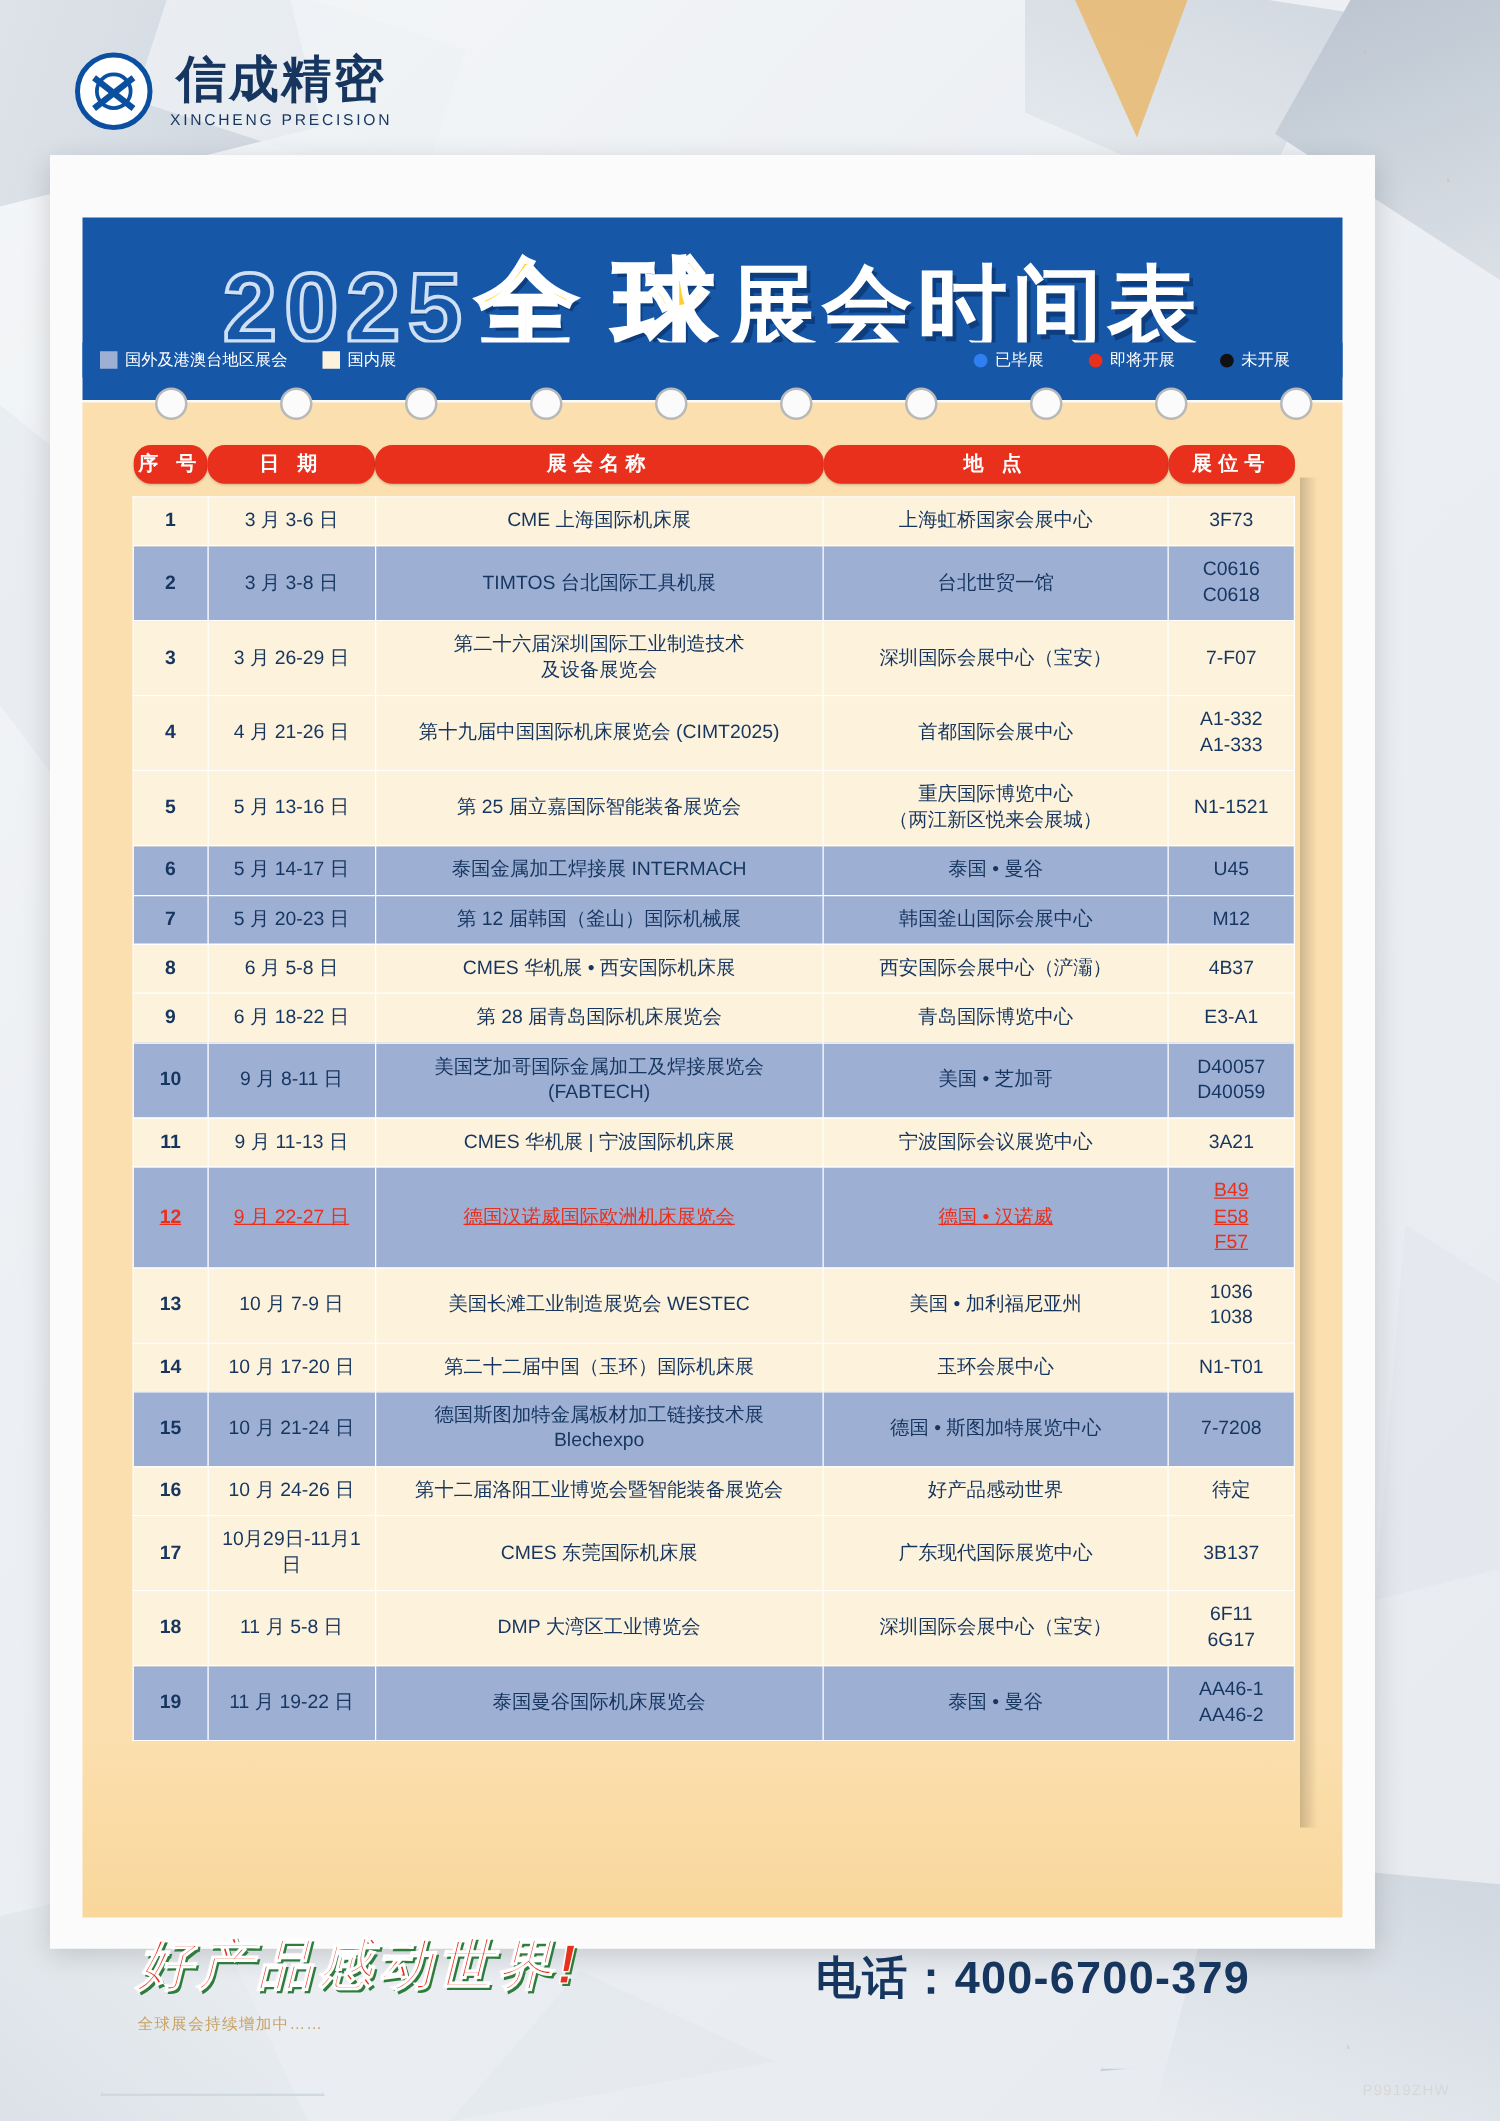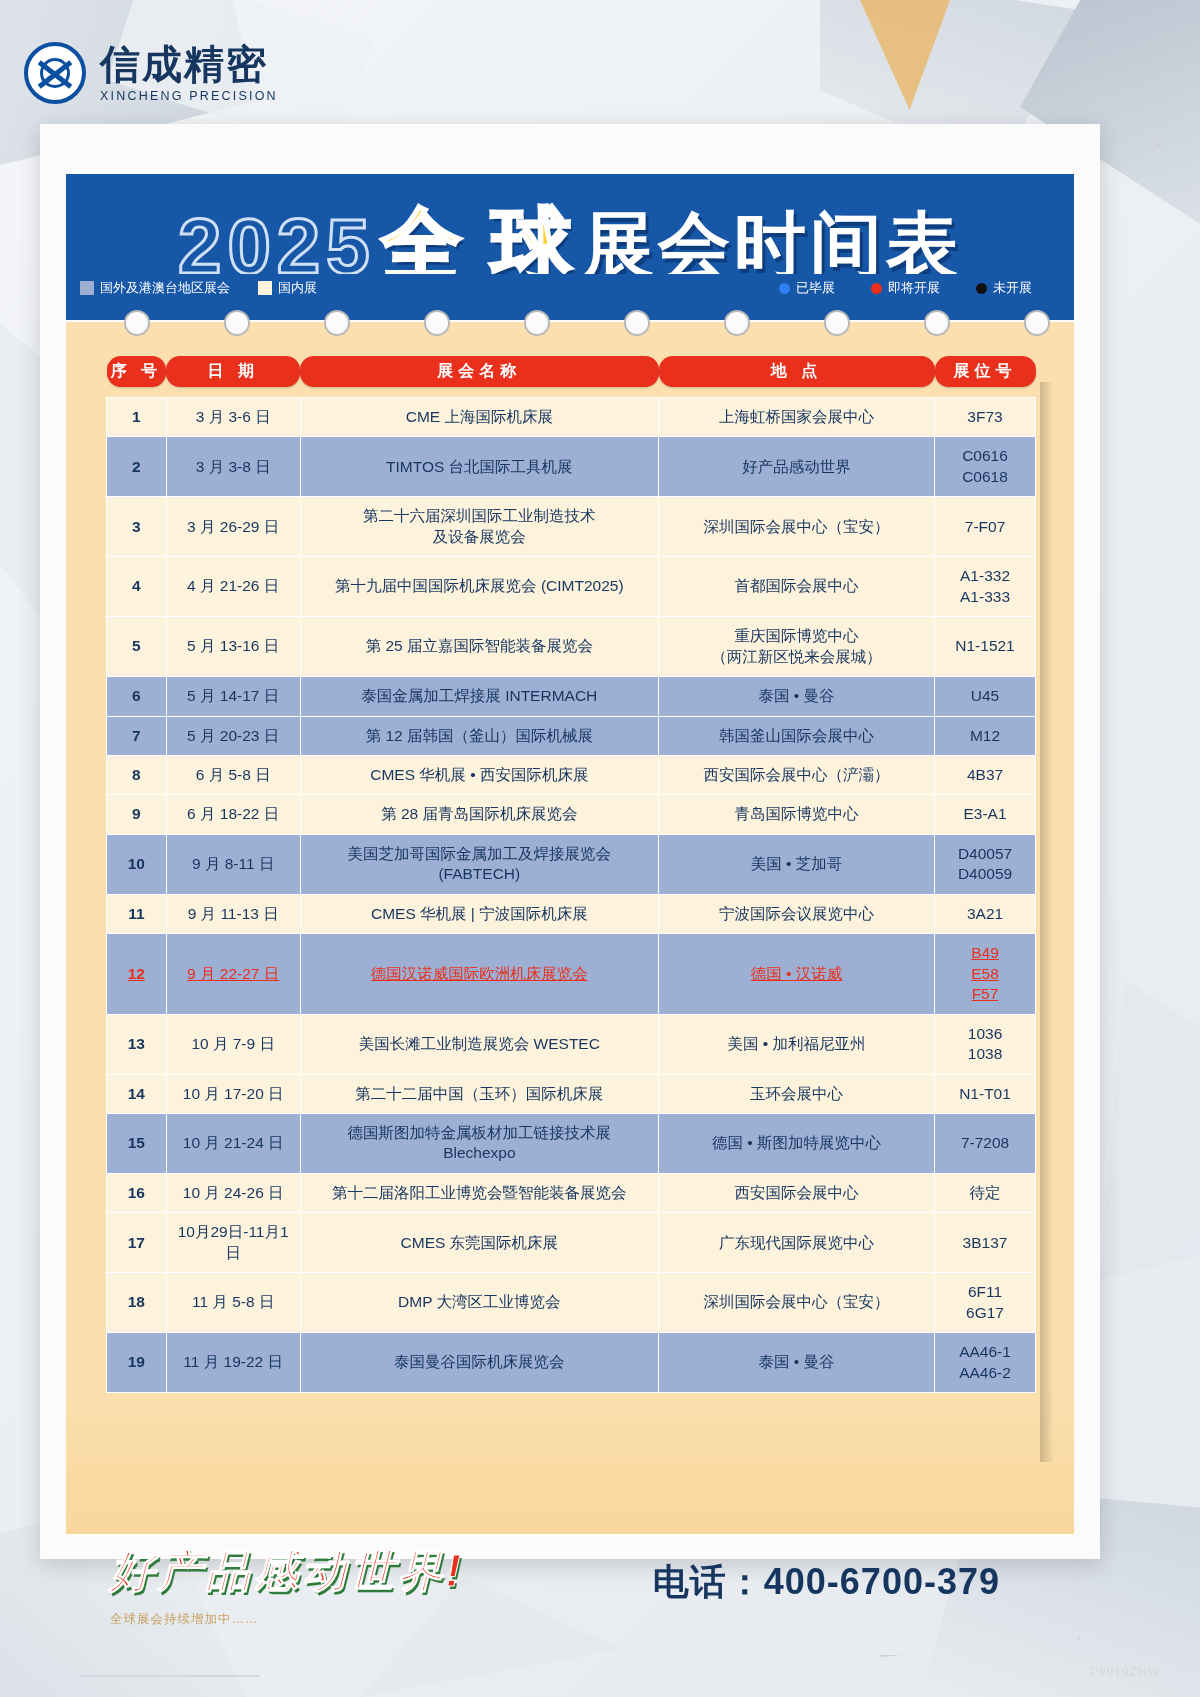--- a/index.html
+++ b/index.html
@@ -43,21 +43,21 @@
   .s10 { bottom:40px; right:120px; width:200px; height:180px;
         border:2px solid #c6cfd8; clip-path: polygon(0 100%,60% 0,100% 90%); }
   .s11 { bottom:0; left:360px; width:260px; height:120px; background:#e3e8ed;
          clip-path: polygon(0 100%,40% 0,100% 60%); opacity:.8;}
   .s12 { top:300px; left:-30px; width:120px; height:320px; background:#e5e9ee;
          clip-path: polygon(0 0,100% 30%,60% 100%,0 70%); opacity:.6;}
   .s13 { top:980px; right:-20px; width:120px; height:300px; background:#e2e7ec;
          clip-path: polygon(20% 0,100% 20%,100% 90%,0 100%); opacity:.7;}
 
   
-  .logo-wrap { position:absolute; top:42px; left:24px; display:flex; align-items:center; gap:14px; }
+  .logo-wrap { position:absolute; top:42px; left:60px; display:flex; align-items:center; gap:14px;text-align:center; }
   .logo-mark {
     width:62px; height:62px; border-radius:50%;
     border:4px solid #0b4fa0; position:relative; background:#fff;
   }
   .logo-mark:before, .logo-mark:after {
     content:""; position:absolute; background:#0b4fa0;
   }
   .logo-mark:before { width:40px; height:5px; top:26px; left:7px; transform: rotate(38deg); }
   .logo-mark:after  { width:40px; height:5px; top:26px; left:7px; transform: rotate(-38deg); }
   .logo-inner-circle {
@@ -288,21 +288,21 @@
               <td class="idx cell-2line">1</td>
               <td class="cell-2line">3 月 3-6 日</td>
               <td class="cell-2line">CME 上海国际机床展</td>
               <td class="cell-2line">上海虹桥国家会展中心</td>
               <td class="cell-2line">3F73</td>
             </tr>
             <tr class="abroad">
               <td class="idx cell-2line">2</td>
               <td class="cell-2line">3 月 3-8 日</td>
               <td class="cell-2line">TIMTOS 台北国际工具机展</td>
-              <td class="cell-2line">好产品感动世界</td>
+              <td class="cell-2line">台北世贸一馆</td>
               <td class="cell-2line">C0616
 C0618</td>
             </tr>
             <tr class="domestic">
               <td class="idx cell-2line">3</td>
               <td class="cell-2line">3 月 26-29 日</td>
               <td class="cell-2line">第二十六届深圳国际工业制造技术
 及设备展览会</td>
               <td class="cell-2line">深圳国际会展中心（宝安）</td>
               <td class="cell-2line">7-F07</td>
@@ -396,21 +396,21 @@
               <td class="cell-2line">10 月 21-24 日</td>
               <td class="cell-2line">德国斯图加特金属板材加工链接技术展
 Blechexpo</td>
               <td class="cell-2line">德国 • 斯图加特展览中心</td>
               <td class="cell-2line">7-7208</td>
             </tr>
             <tr class="domestic">
               <td class="idx cell-2line">16</td>
               <td class="cell-2line">10 月 24-26 日</td>
               <td class="cell-2line">第十二届洛阳工业博览会暨智能装备展览会</td>
-              <td class="cell-2line">西安国际会展中心</td>
+              <td class="cell-2line">好产品感动世界</td>
               <td class="cell-2line">待定</td>
             </tr>
             <tr class="domestic">
               <td class="idx cell-2line">17</td>
               <td class="cell-2line">10月29日-11月1日</td>
               <td class="cell-2line">CMES 东莞国际机床展</td>
               <td class="cell-2line">广东现代国际展览中心</td>
               <td class="cell-2line">3B137</td>
             </tr>
             <tr class="domestic">

